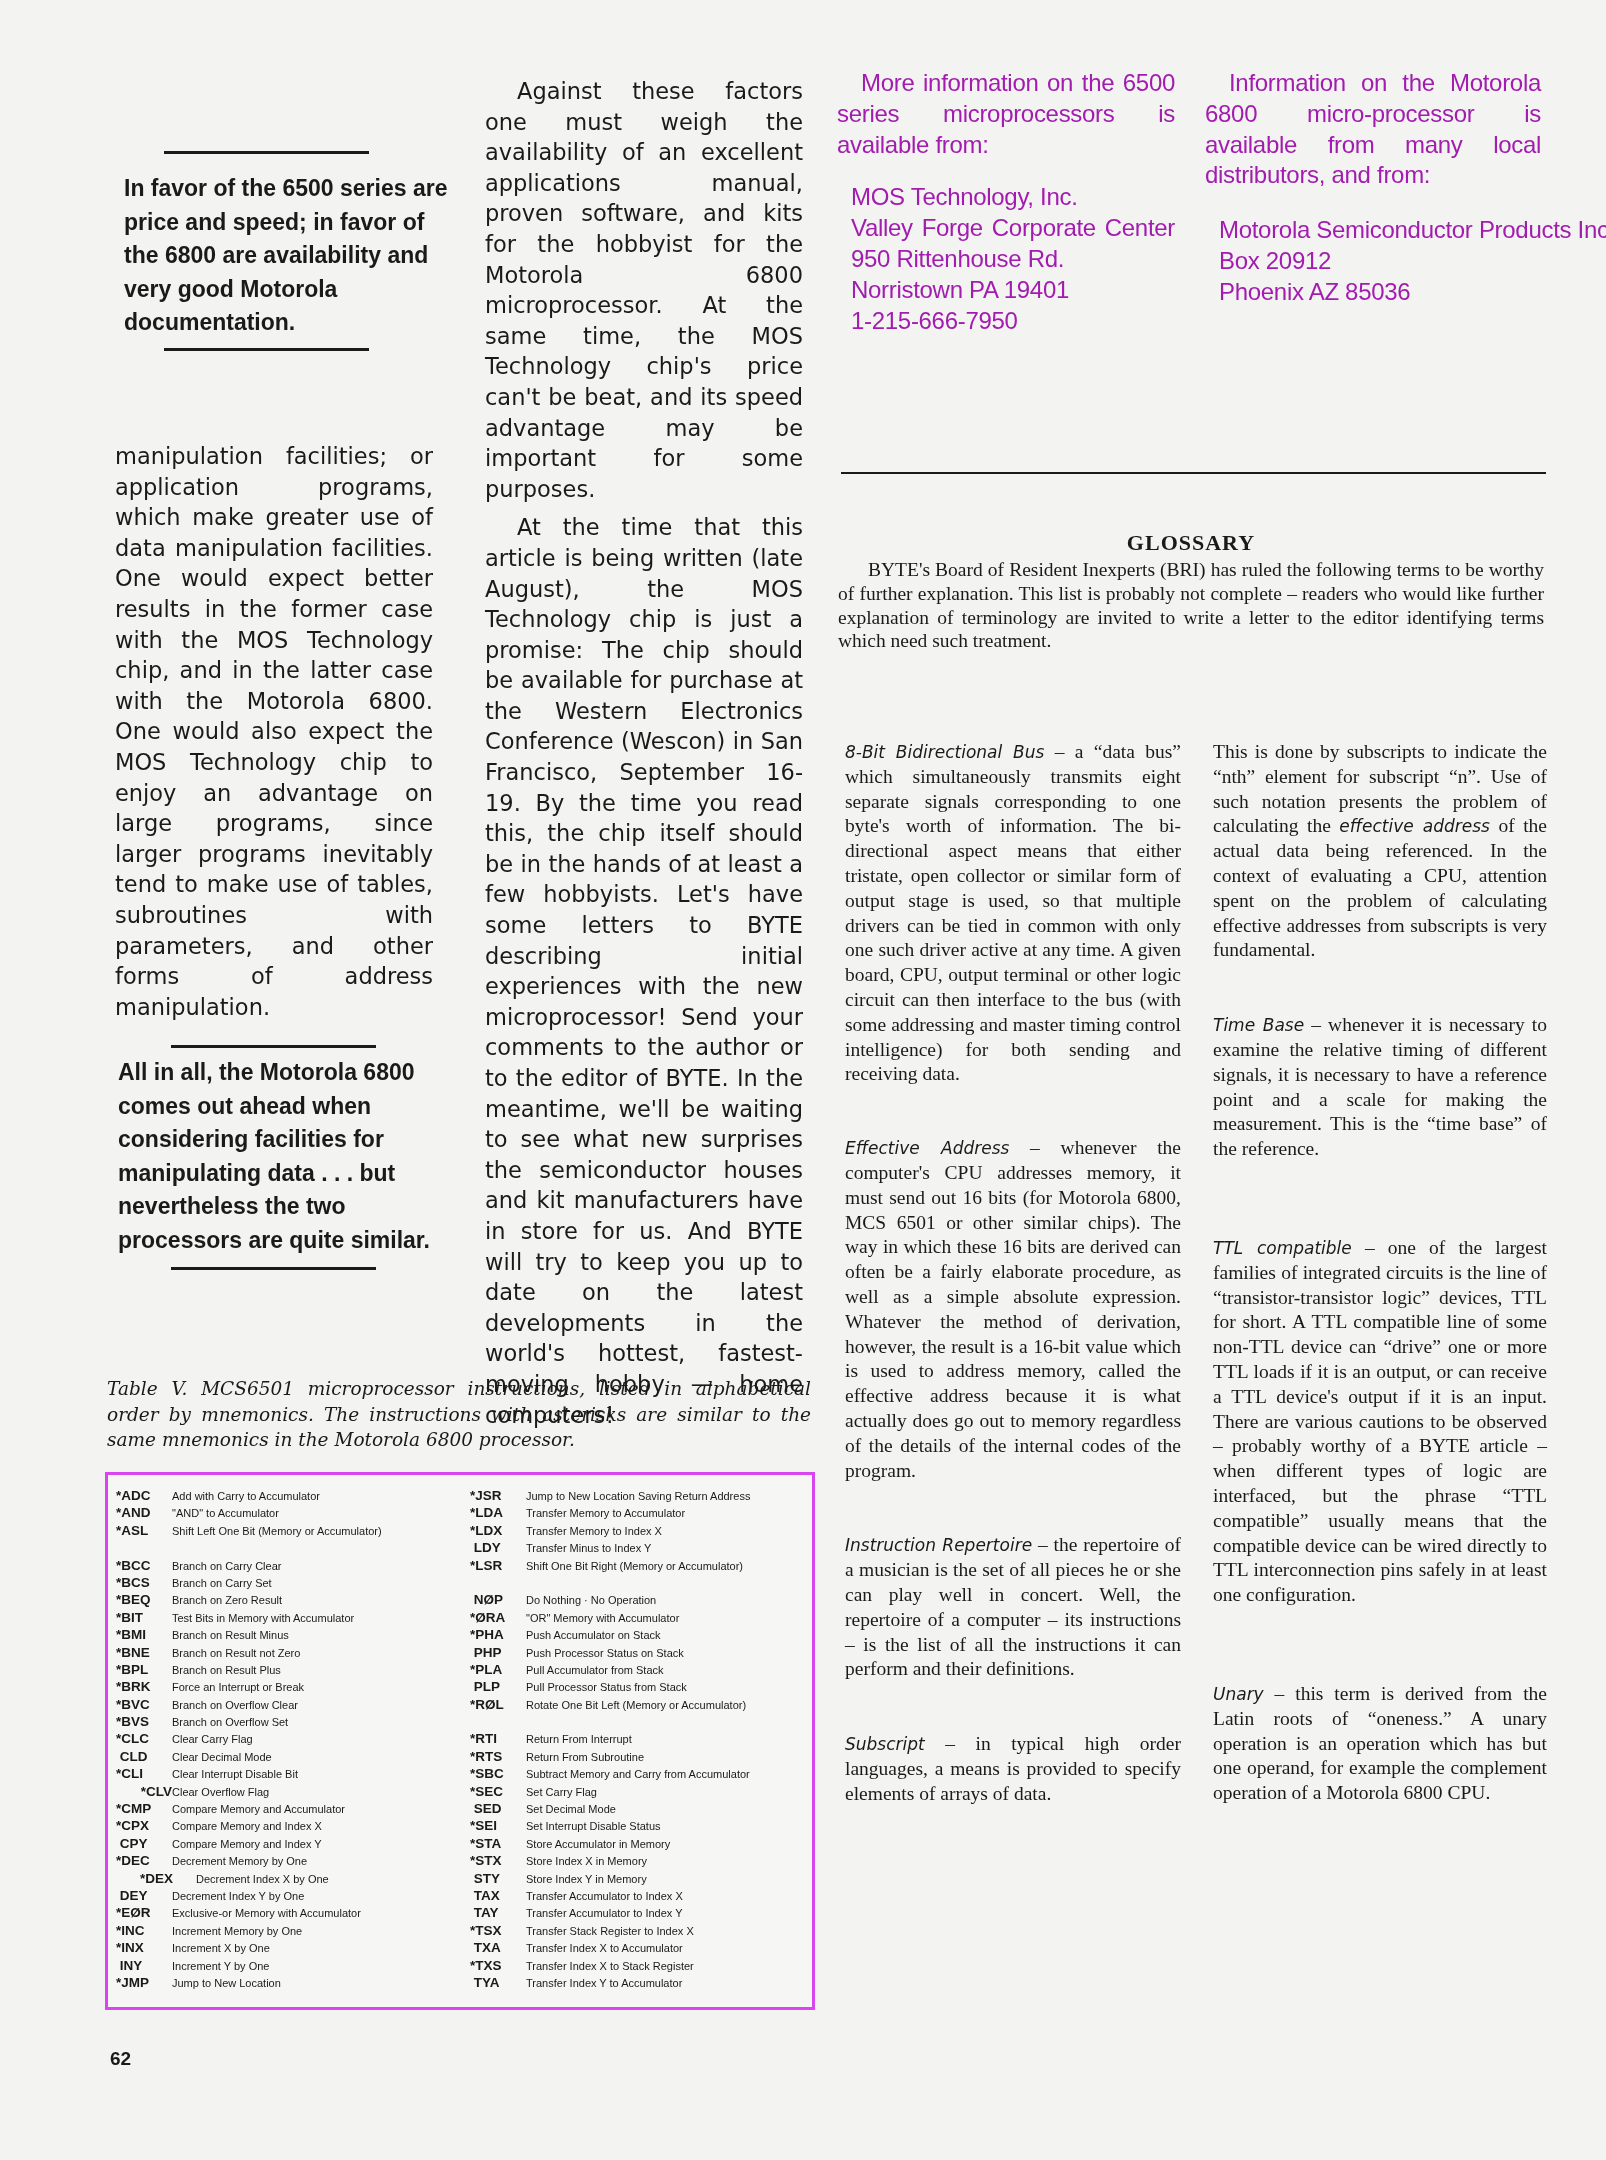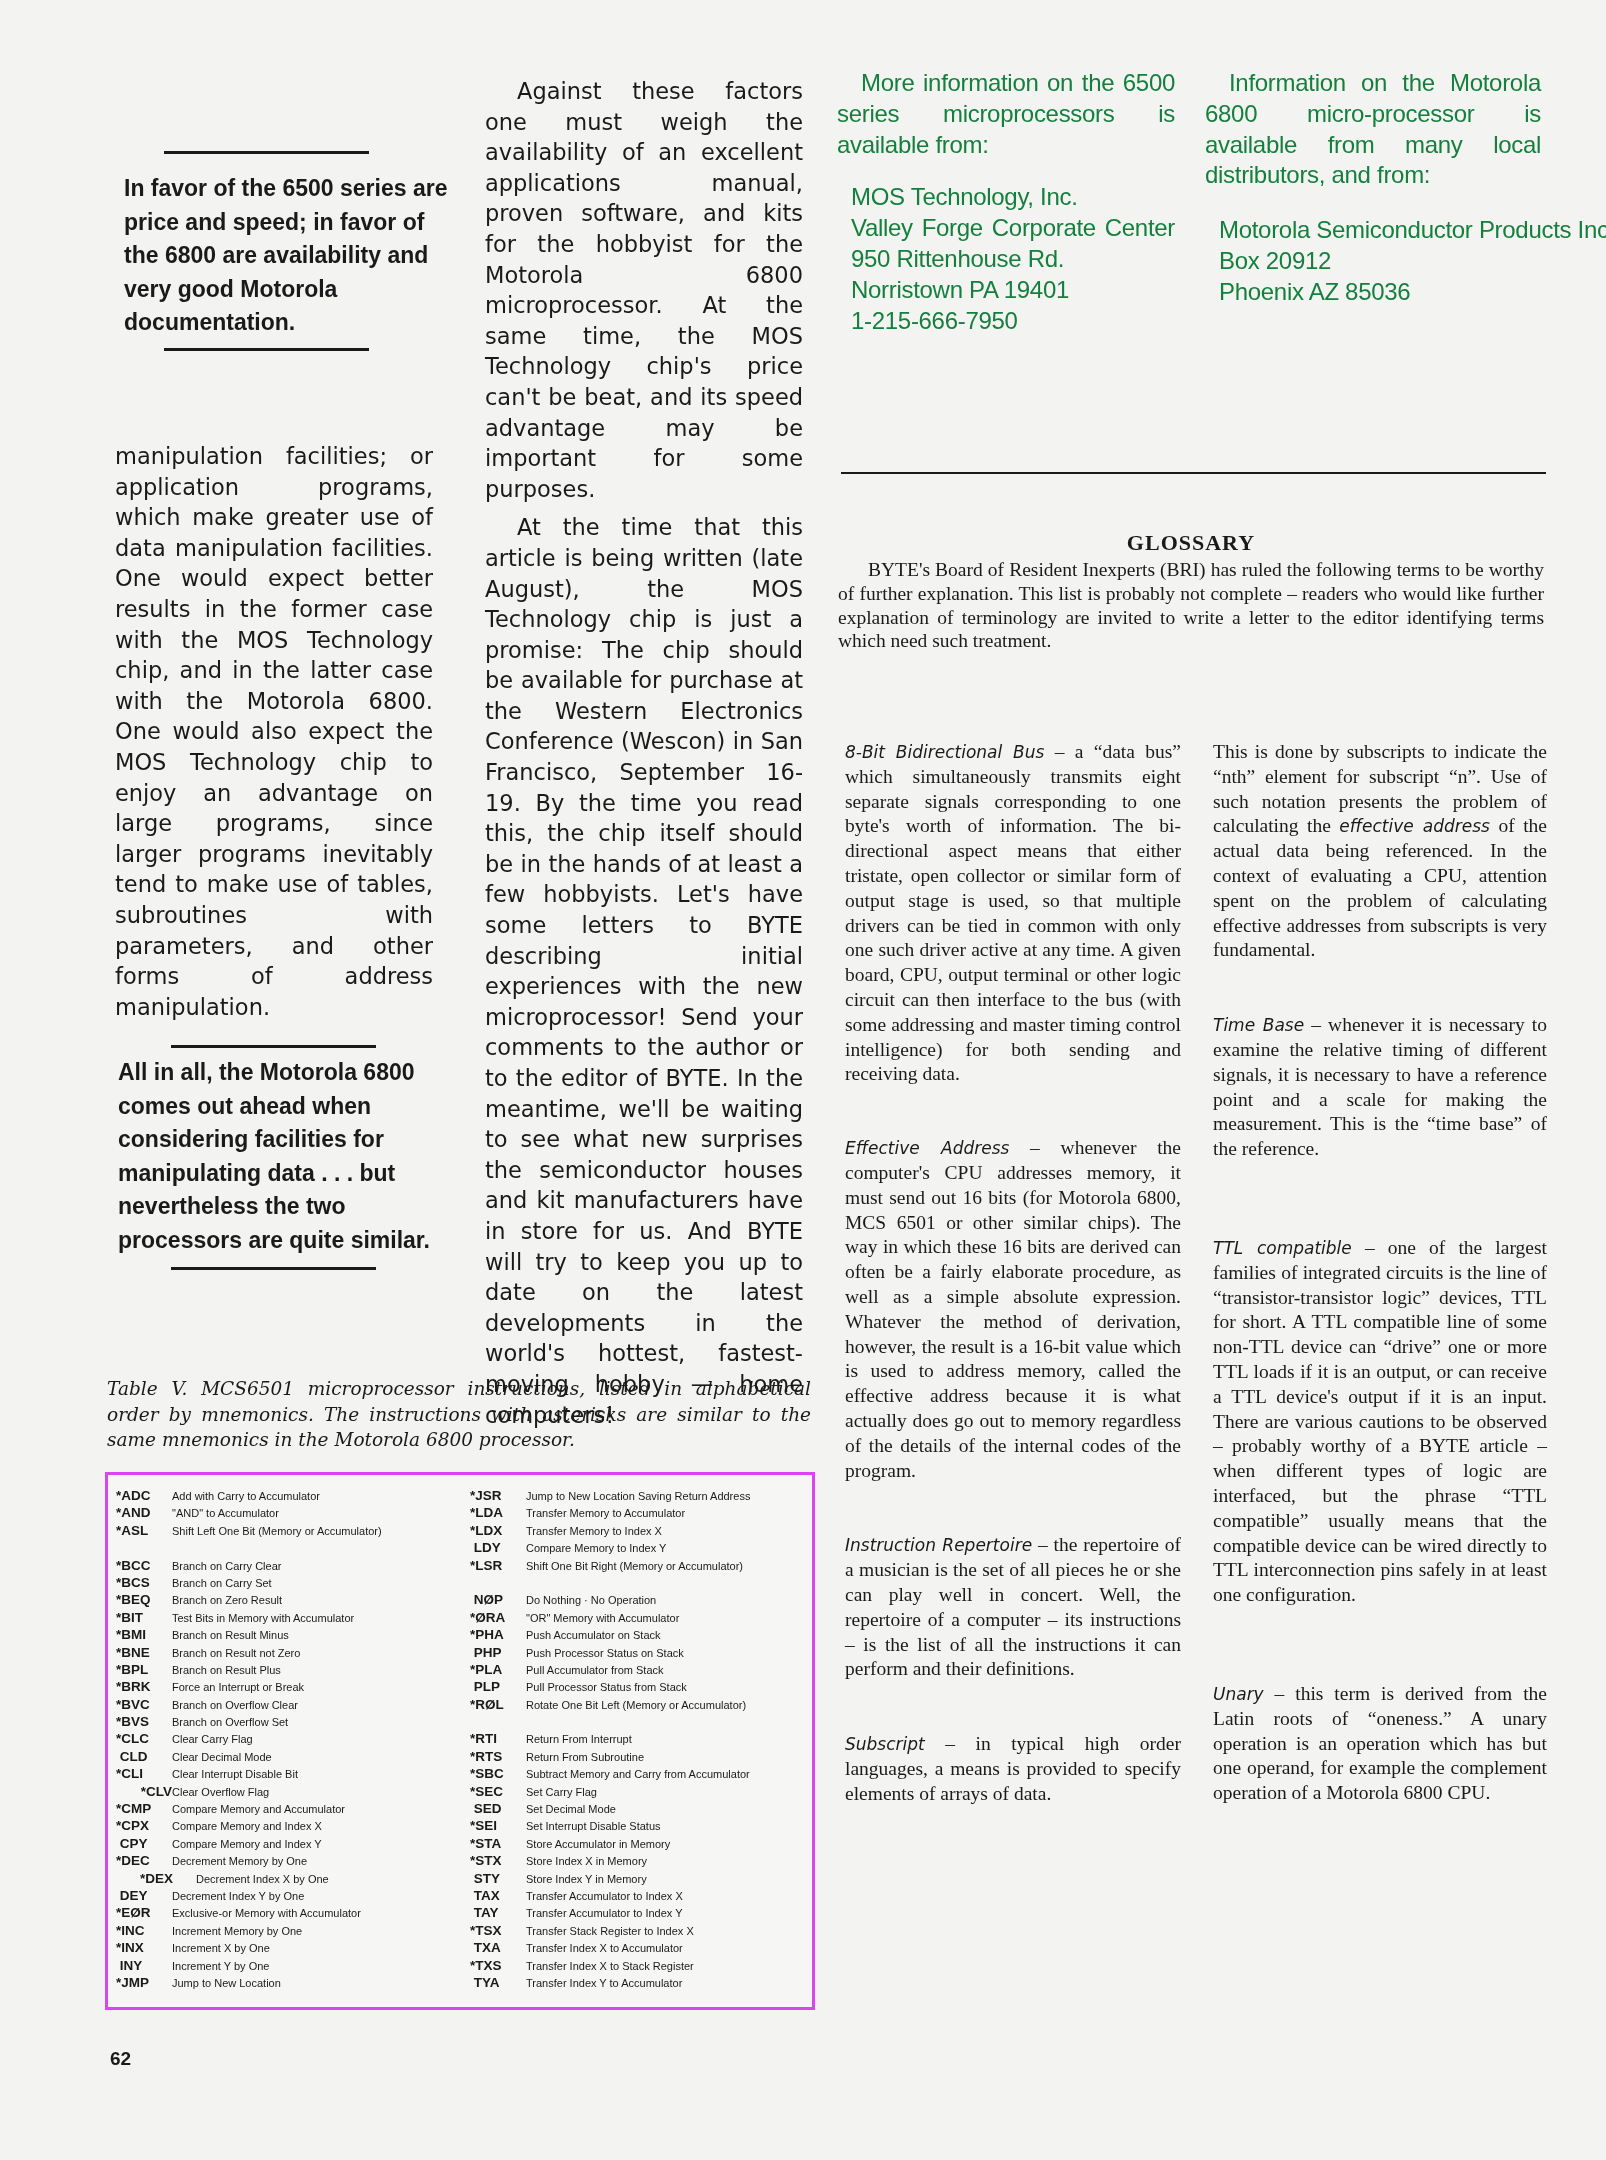--- a/index.html
+++ b/index.html
@@ -32,21 +32,21 @@
     color: #1a1a1a;
   }
   .body-col p { margin: 8px; }
   .indent { text-indent: 32px; }
 
   .narrow-col {
     font-family: "Liberation Sans", sans-serif;
     font-size: 24px;
     line-height: 30.8px;
     text-align: justify;
-    color: #15803d;
+    color: #a21caf;
     letter-spacing: -0.3px;
   }
   .narrow-col p { margin: 0; }
   .addr { margin-left: 14px; margin-top: 22px; line-height: 30.8px; text-align: left; }
   .addr div { white-space: nowrap; }
 
   .hrule { height: 2px; background: #1a1a1a; }
 
   .glossary-title {
     font-family: "Liberation Serif", serif;
@@ -320,21 +320,21 @@
       <div class="irow">
         <span class="mn" style="white-space: pre;">*LDA</span>
         <span class="ds">Transfer Memory to Accumulator</span>
       </div>
       <div class="irow">
         <span class="mn" style="white-space: pre;">*LDX</span>
         <span class="ds">Transfer Memory to Index X</span>
       </div>
       <div class="irow">
         <span class="mn" style="white-space: pre;"> LDY</span>
-        <span class="ds">Compare Memory to Index Y</span>
+        <span class="ds">Transfer Minus to Index Y</span>
       </div>
       <div class="irow">
         <span class="mn" style="white-space: pre;">*LSR</span>
         <span class="ds">Shift One Bit Right (Memory or Accumulator)</span>
       </div>
       <div class="irow gap">
         <span class="mn" style="white-space: pre;"></span>
         <span class="ds"></span>
       </div>
       <div class="irow">

